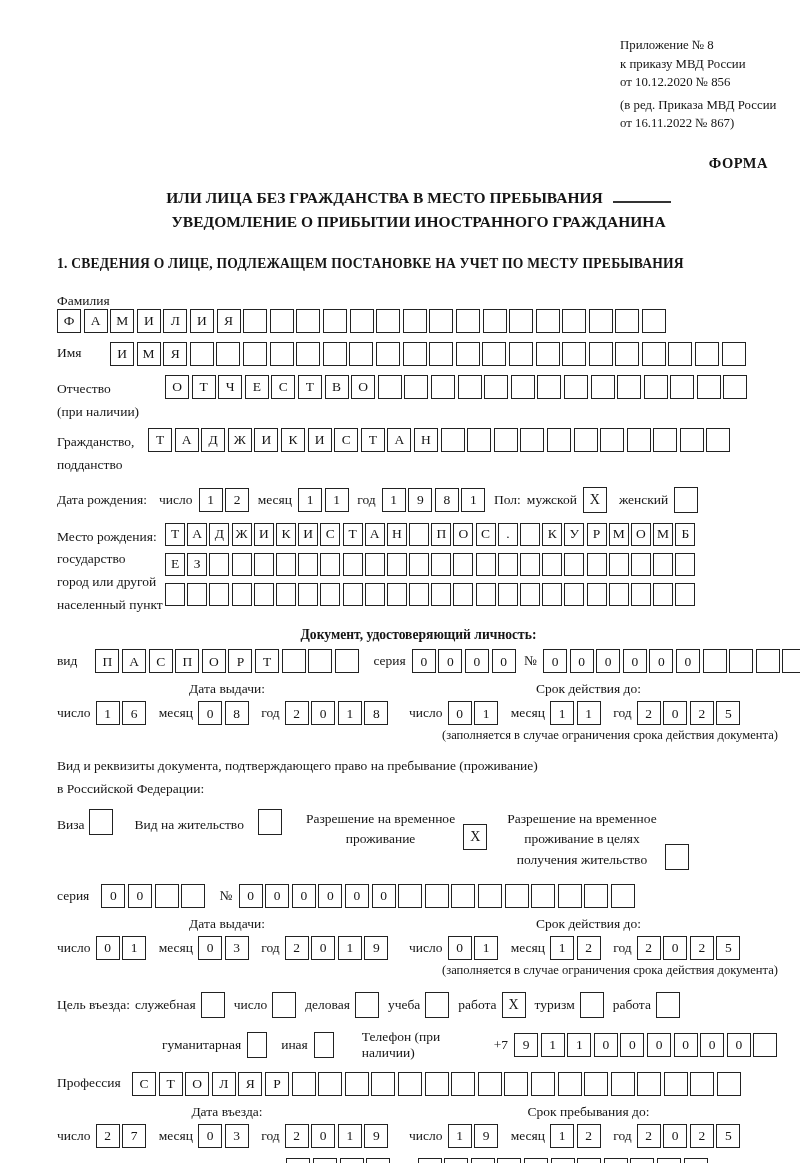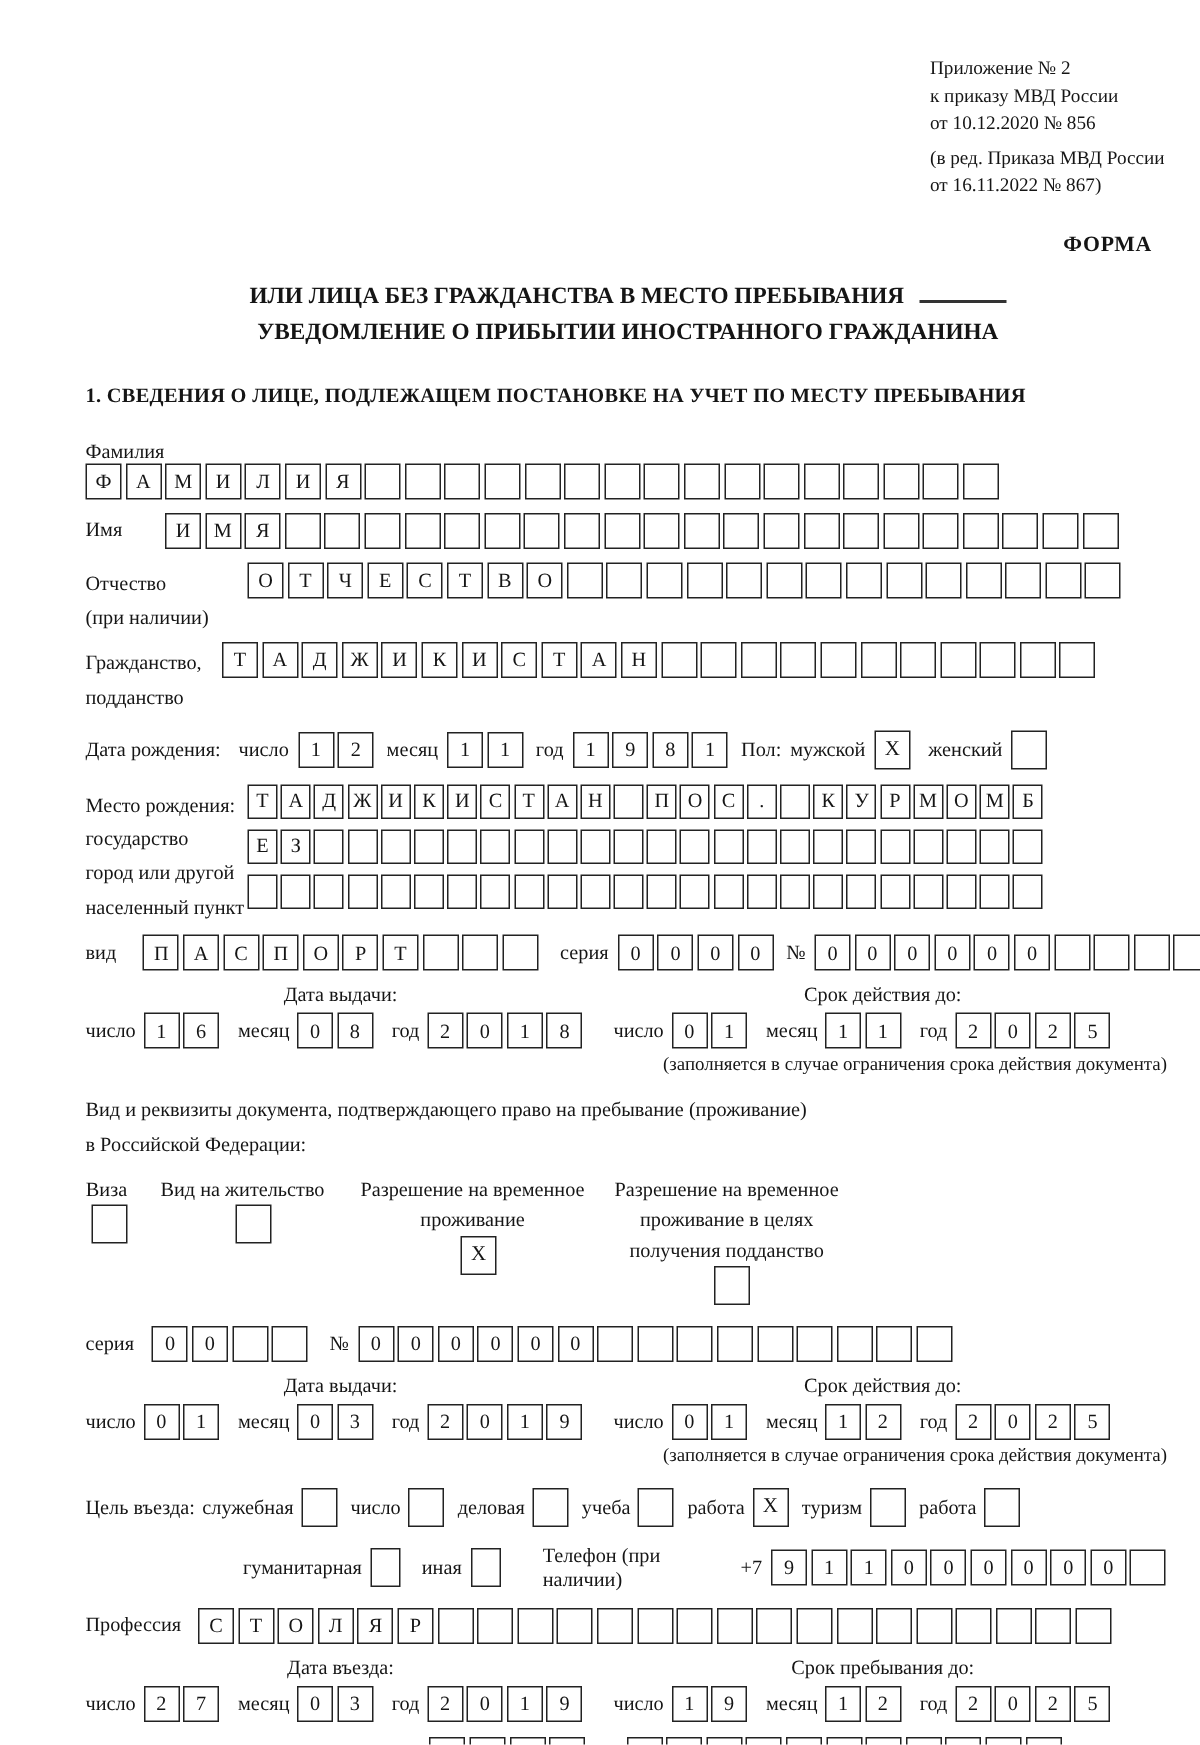--- a/index.html
+++ b/index.html
@@ -48,38 +48,38 @@
   .dgroup{display:flex;align-items:center;}
   .dgroup .t{margin:0 5px 0 0;}
   .dgroup .cells{margin-right:10px;}
   .lgrp{width:352px;}
   .note-r{text-align:right;font-size:12.6px;margin-top:3px;padding-right:2px;}
 
   .para{margin-top:12px;line-height:1.7;}
 
   
   .stayrow{display:flex;align-items:flex-start;margin-top:8px;}
-  .stayrow .item{display:flex;align-items:center;flex-direction:column;}
+  .stayrow .item{display:flex;align-items:flex-end;}
   .stayrow .txt{text-align:center;line-height:1.5;}
   .stayrow .box{margin-left:8px;}
 
   .purp{display:flex;align-items:center;margin-top:14px;flex-wrap:nowrap;}
   .purp .t{margin-right:5px;}
   .purp .box{margin-right:9px;}
   .purp2{display:flex;align-items:center;margin-top:11px;margin-left:105px;}
   .purp2 .t{margin-right:6px;}
   .purp2 .box{margin-right:14px;}
 </style>
 </head>
 <body>
 
 <div class="page">
 
   <div class="hdr">
-    <div>Приложение № 2</div>
+    <div>Приложение № 8</div>
     <div>к приказу МВД России</div>
     <div>от 10.12.2020 № 856</div>
     <div class="ed">(в ред. Приказа МВД России</div>
     <div>от 16.11.2022 № 867)</div>
   </div>
   <div class="form-lbl">ФОРМА</div>
 
   <div class="title">
     <div><span>ИЛИ ЛИЦА БЕЗ ГРАЖДАНСТВА В МЕСТО ПРЕБЫВАНИЯ</span><span class="blankline"></span></div>
     <div>УВЕДОМЛЕНИЕ О ПРИБЫТИИ ИНОСТРАННОГО ГРАЖДАНИНА</div>
@@ -316,20 +316,21 @@
           <span class="cell">&nbsp;</span>
           <span class="cell">&nbsp;</span>
           <span class="cell">&nbsp;</span>
           <span class="cell">&nbsp;</span>
           <span class="cell">&nbsp;</span>
           <span class="cell">&nbsp;</span>
         </span>
     </span>
   </div>
 
+  <div class="center-b">Документ, удостоверяющий личность:</div>
 
   <div class="inrow" style="margin-top:6px;">
     <span class="t">вид</span>
     <span class="cells gap12">
         <span class="cell">П</span>
         <span class="cell">А</span>
         <span class="cell">С</span>
         <span class="cell">П</span>
         <span class="cell">О</span>
         <span class="cell">Р</span>
@@ -417,21 +418,21 @@
     </span>
     <span class="item" style="margin-left:22px;">
       <span class="txt">Вид на жительство</span>
       <span class="box" style="margin-left:14px;"></span>
     </span>
     <span class="item" style="margin-left:24px;">
       <span class="txt"><span>Разрешение на временное</span><br><span>проживание</span></span>
       <span class="box">X</span>
     </span>
     <span class="item" style="margin-left:20px;">
-      <span class="txt"><span>Разрешение на временное</span><br><span>проживание в целях</span><br><span>получения подданство</span></span>
+      <span class="txt"><span>Разрешение на временное</span><br><span>проживание в целях</span><br><span>получения жительство</span></span>
       <span class="box"></span>
     </span>
   </div>
 
   <div class="inrow" style="margin-top:14px;">
     <span class="t">серия</span>
     <span class="cells gap6">
         <span class="cell">0</span>
         <span class="cell">0</span>
         <span class="cell">&nbsp;</span>

